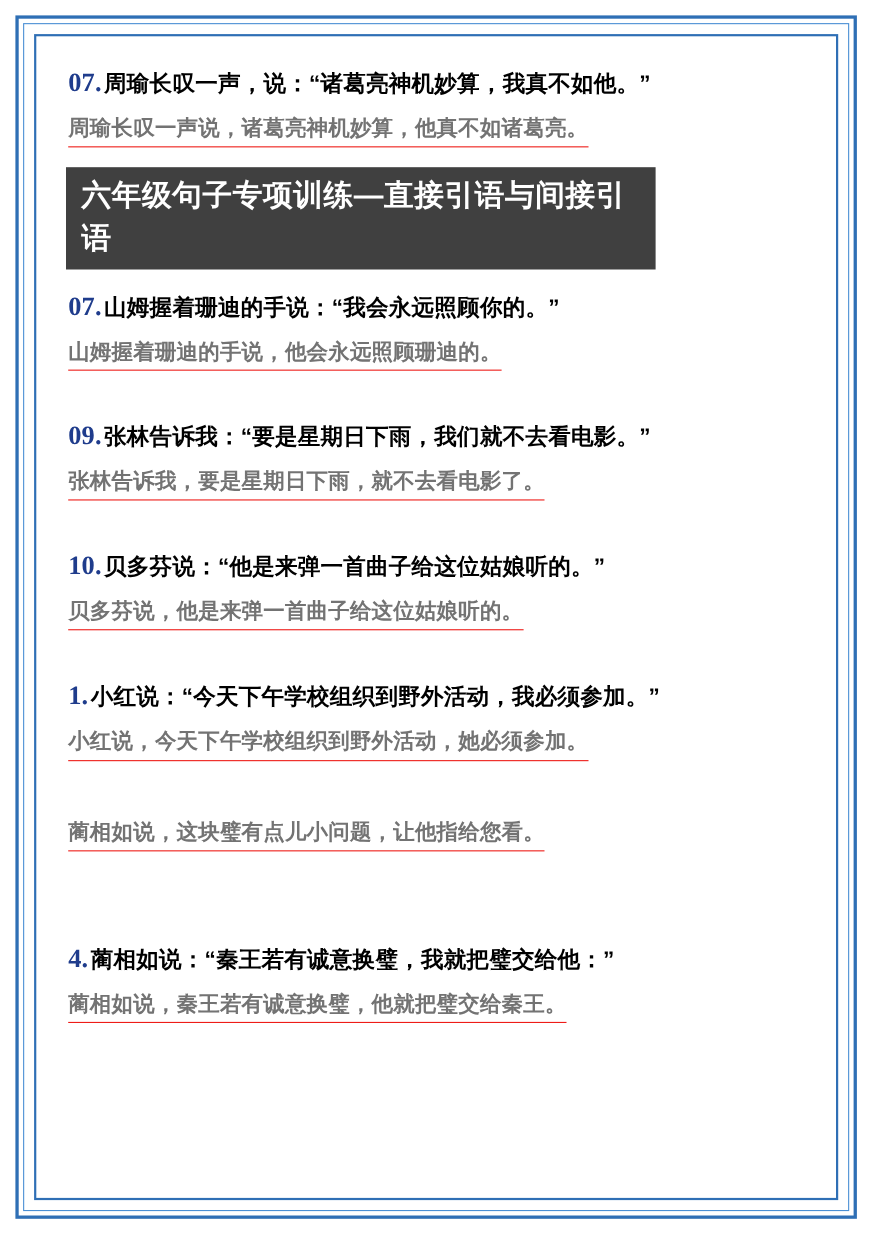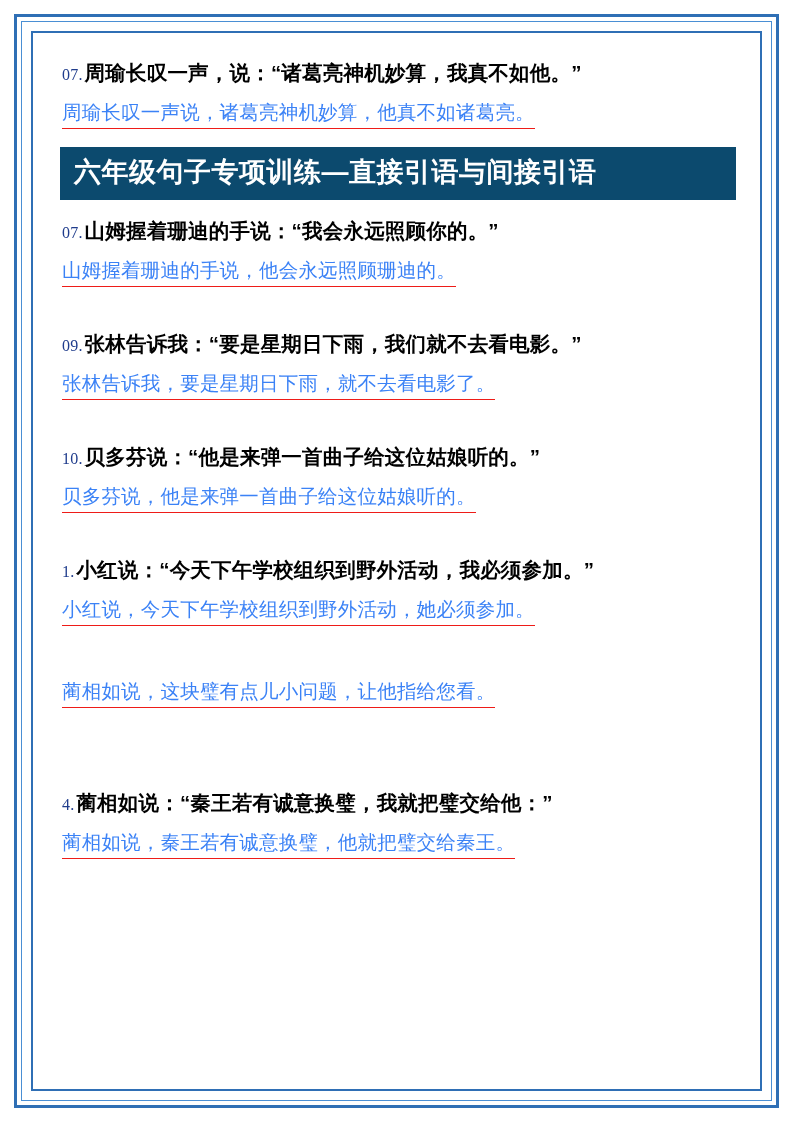--- a/index.html
+++ b/index.html
@@ -59,45 +59,45 @@
   }
   .q {
     font-size: 20.5px;
     line-height: 1.5;
     color: #000000;
     font-weight: bold;
     letter-spacing: 0.2px;
   }
   .q .num {
     color: #1f3c8c;
-    font-weight: normal;
+    font-weight: bold;
     font-family: "Liberation Serif", serif;
-    font-size: 16px;
+    font-size: 24px;
     margin-right: 2px;
   }
   .a {
     display: inline-block;
     margin-top: 9px;
     font-size: 19.5px;
     line-height: 1.5;
-    color: #3b82f6;
-    font-weight: normal;
+    color: #737373;
+    font-weight: bold;
     border-bottom: 1.6px solid #ee1c18;
     padding-bottom: 1px;
     letter-spacing: 0.2px;
   }
   .banner {
-    background: #0c4a6e;
+    background: #404040;
     color: #ffffff;
     font-size: 27px;
     font-weight: bold;
     line-height: 1.45;
     padding: 6px 10px 8px 14px;
     margin: 8px 0 16px -2px;
-    width: 676px;
+    width: 536px;
     box-sizing: border-box;
     letter-spacing: 0.5px;
   }
   .gap-lg { height: 24px; }
   .gap-xl { height: 62px; }
 </style>
 </head>
 <body>
 
 <div class="page">

